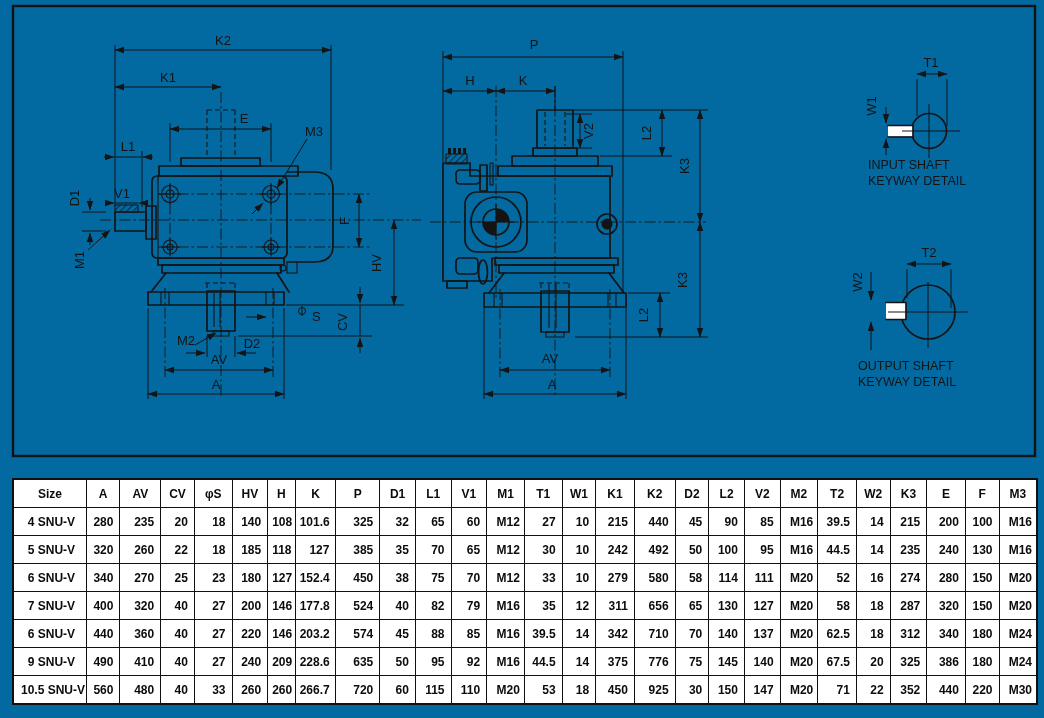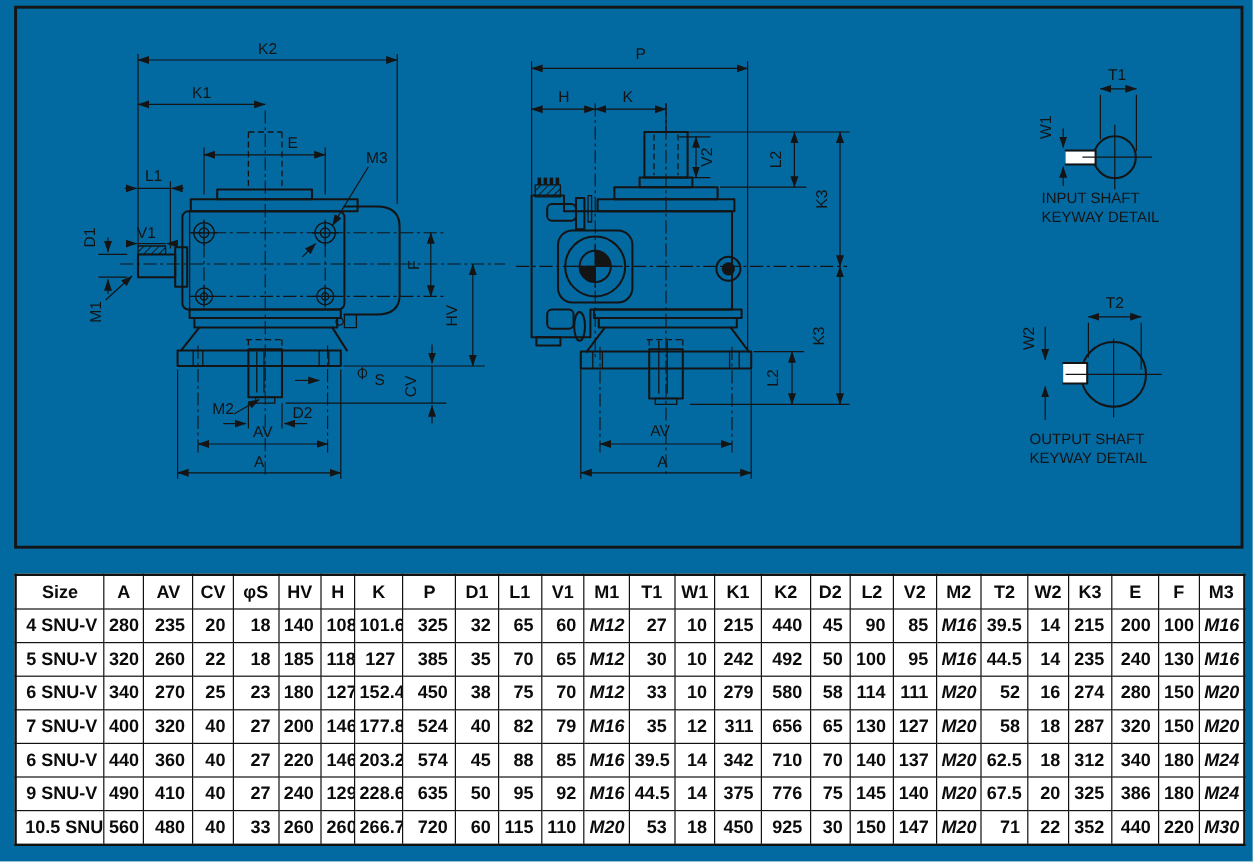--- a/index.html
+++ b/index.html
@@ -8,27 +8,27 @@
   svg .cap{font-size:12.5px;}
   .o{stroke:#141414;stroke-width:1.7;fill:none;stroke-linejoin:round;stroke-linecap:round;}
   .o2{stroke:#141414;stroke-width:1.1;fill:none;stroke-linejoin:round;}
   .d{stroke:#141414;stroke-width:1;fill:none;}
   .cl{stroke:#141414;stroke-width:.9;fill:none;stroke-dasharray:11 3 2.5 3;}
   .hd{stroke:#141414;stroke-width:1.1;fill:none;stroke-dasharray:5 3;}
   .fl{fill:#141414;stroke:none;}
   .wh{fill:#ffffff;stroke:none;}
   .panel{fill:none;stroke:#141414;stroke-width:2.4;}
   table.dim{position:absolute;left:12px;top:478px;width:1026px;border-collapse:collapse;table-layout:fixed;
-    font-family:"Liberation Sans",sans-serif;font-size:15px;font-weight:bold;color:#0b0b0b;background:#fff;
+    font-family:"Liberation Sans",sans-serif;font-size:12px;font-weight:bold;color:#0b0b0b;background:#fff;
     border:2.5px solid #111;}
   table.dim th,table.dim td{border:1.8px solid #111;height:27px;padding:0 4px;white-space:nowrap;overflow:hidden;}
   table.dim th{text-align:center;}
   table.dim td.size{text-align:center;padding-left:7px;}
   table.dim td.num{text-align:right;padding-right:6px;}
-  table.dim td.mcol{text-align:left;font-style:italic;}
+  table.dim td.mcol{text-align:right;}
 </style>
 </head>
 <body>
 
 <div class="stage">
 
 <svg width="1044" height="466" viewBox="0 0 1044 466">
   <defs>
     <marker id="ar" markerWidth="11" markerHeight="9" refX="9.2" refY="4" orient="auto-start-reverse">
       <path d="M0 0.7 L9.6 4 L0 7.3 Z" fill="#141414"></path>
@@ -465,21 +465,21 @@
           <td class="num">180</td>
           <td class="mcol">M24</td>
         </tr>
         <tr>
           <td class="size">9 SNU-V</td>
           <td class="num">490</td>
           <td class="num">410</td>
           <td class="num">40</td>
           <td class="num">27</td>
           <td class="num">240</td>
-          <td class="num">129</td>
+          <td class="num">209</td>
           <td class="num">228.6</td>
           <td class="num">635</td>
           <td class="num">50</td>
           <td class="num">95</td>
           <td class="num">92</td>
           <td class="mcol">M16</td>
           <td class="num">44.5</td>
           <td class="num">14</td>
           <td class="num">375</td>
           <td class="num">776</td>

